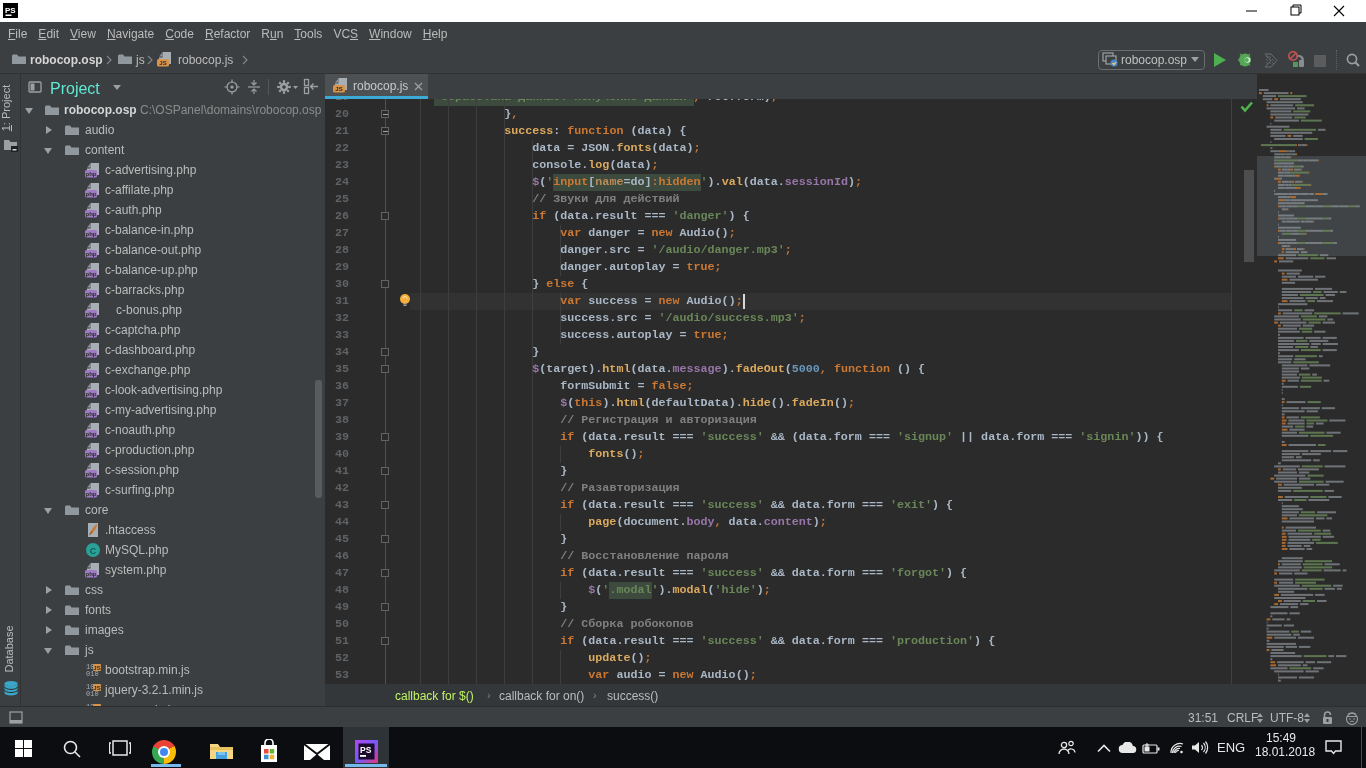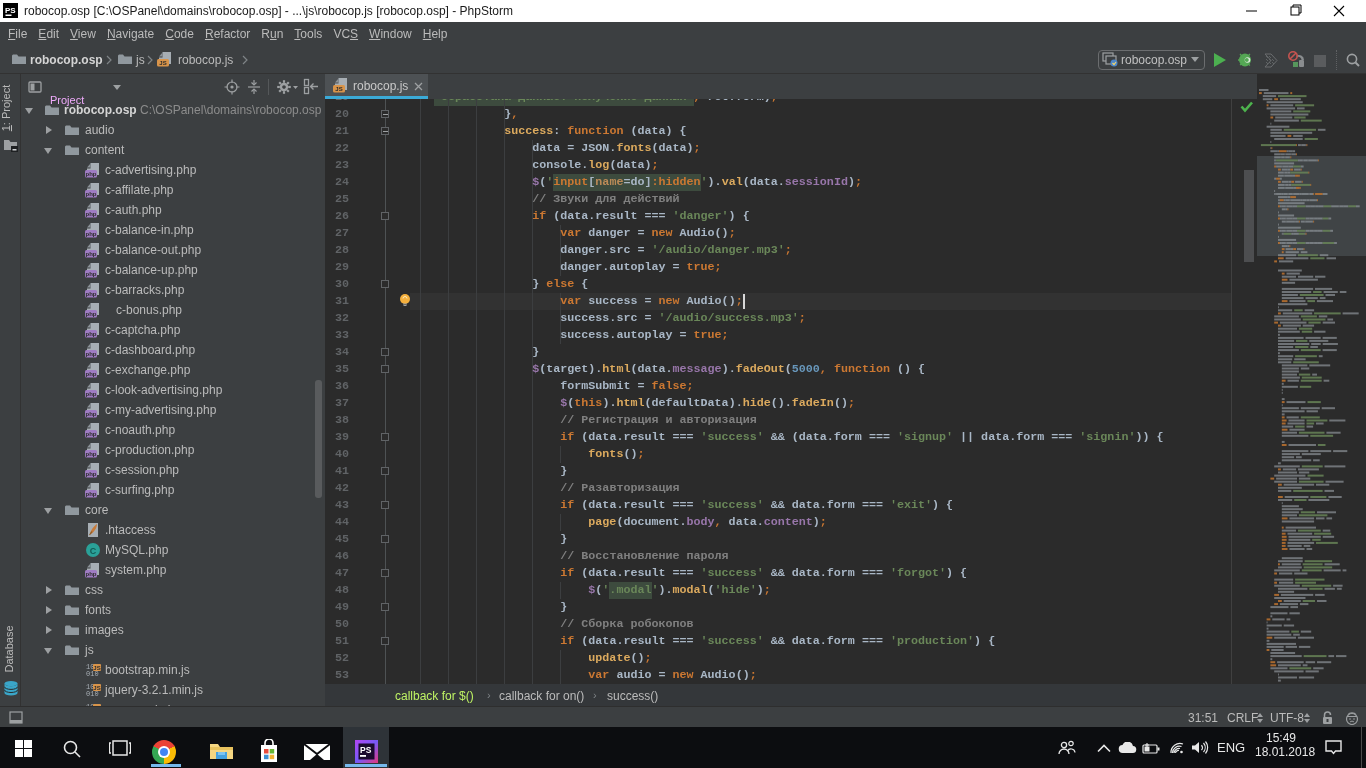--- a/index.html
+++ b/index.html
@@ -8,21 +8,20 @@
 pre{font-family:"Liberation Mono",monospace;font-size:11.7px;line-height:17px;font-weight:bold}
 </style></head><body>
 <div id="app">
 
 <div class="abs" style="left:0;top:0;width:1366px;height:22px;background:#ffffff">
   <svg class="abs" style="left:3px;top:3px" width="15" height="15">
         <rect width="15" height="15" fill="#000"></rect>
         <text x="2" y="9.5" font-size="8" font-weight="bold" fill="#fff" font-family="Liberation Sans">PS</text>
         <rect x="2.5" y="11.5" width="6" height="1.5" fill="#fff"></rect>
       </svg>
-  <div class="abs" style="left:24px;top:3.5px;font-size:12px;color:#1a1a1a">robocop.osp [C:\OSPanel\domains\robocop.osp] - ...\js\robocop.js [robocop.osp] - PhpStorm</div>
   <svg class="abs" style="left:1239px;top:0" width="127" height="22">
     <line x1="7" y1="11" x2="18" y2="11" stroke="#000" stroke-width="1"></line>
     <rect x="52" y="7" width="8" height="8" fill="none" stroke="#000" stroke-width="1"></rect>
     <path d="M54 7 L54 5 L62 5 L62 13 L60 13" fill="none" stroke="#000" stroke-width="1"></path>
     <path d="M95 6 L105 16 M105 6 L95 16" stroke="#000" stroke-width="1.1"></path>
   </svg>
 </div>
 
 <div class="abs" style="left:0;top:22px;width:1366px;height:23px;background:#3c3f41">
   <div class="abs" style="left:8px;top:5px;font-size:12px;color:#bbbbbb">
@@ -104,21 +103,21 @@
         <path d="M1.5 6.8 A6.5 2.6 0 0 0 14.5 6.8 M1.5 9.9 A6.5 2.6 0 0 0 14.5 9.9" stroke="#2b2b2b" stroke-width="1" fill="none"></path>
       </svg>
 </div>
 
 <div class="abs" style="left:21px;top:74px;width:304px;height:634px;background:#3c3f41;overflow:hidden">
   <div class="abs" style="left:0;top:0;width:304px;height:26px;background:#3c3f41">
     <svg class="abs" style="left:7px;top:5px" width="16" height="16">
           <rect x="1" y="3" width="12" height="10" rx="1" fill="none" stroke="#9da0a2" stroke-width="1.3"></rect>
           <rect x="2.5" y="4.5" width="4" height="7" fill="#9da0a2"></rect>
         </svg>
-    <div class="abs" style="left:29px;top:20px;font-size:11px;color:#f0abfc">Project</div>
+    <div class="abs" style="left:29px;top:6px;font-size:16px;color:#5eead4">Project</div>
     <div class="abs" style="left:92px;top:11px;width:0;height:0;border-left:4px solid transparent;border-right:4px solid transparent;border-top:5px solid #9da0a2"></div>
     <svg class="abs" style="left:203px;top:5px" width="16" height="16">
 <circle cx="8" cy="8" r="5" fill="none" stroke="#9da0a2" stroke-width="1.2"></circle>
 <circle cx="8" cy="8" r="1.6" fill="#9da0a2"></circle>
 <path d="M8 0.5 V4 M8 12 V15.5 M0.5 8 H4 M12 8 H15.5" stroke="#9da0a2" stroke-width="1.2"></path>
 </svg>
         <svg class="abs" style="left:225px;top:5px" width="16" height="16">
 <path d="M2 8 H14" stroke="#9da0a2" stroke-width="1.2"></path>
 <path d="M8 1 V5 M8 15 V11" stroke="#9da0a2" stroke-width="1.2"></path>
 <path d="M5.5 3.5 L8 6 L10.5 3.5 M5.5 12.5 L8 10 L10.5 12.5" fill="none" stroke="#9da0a2" stroke-width="1.2"></path>

